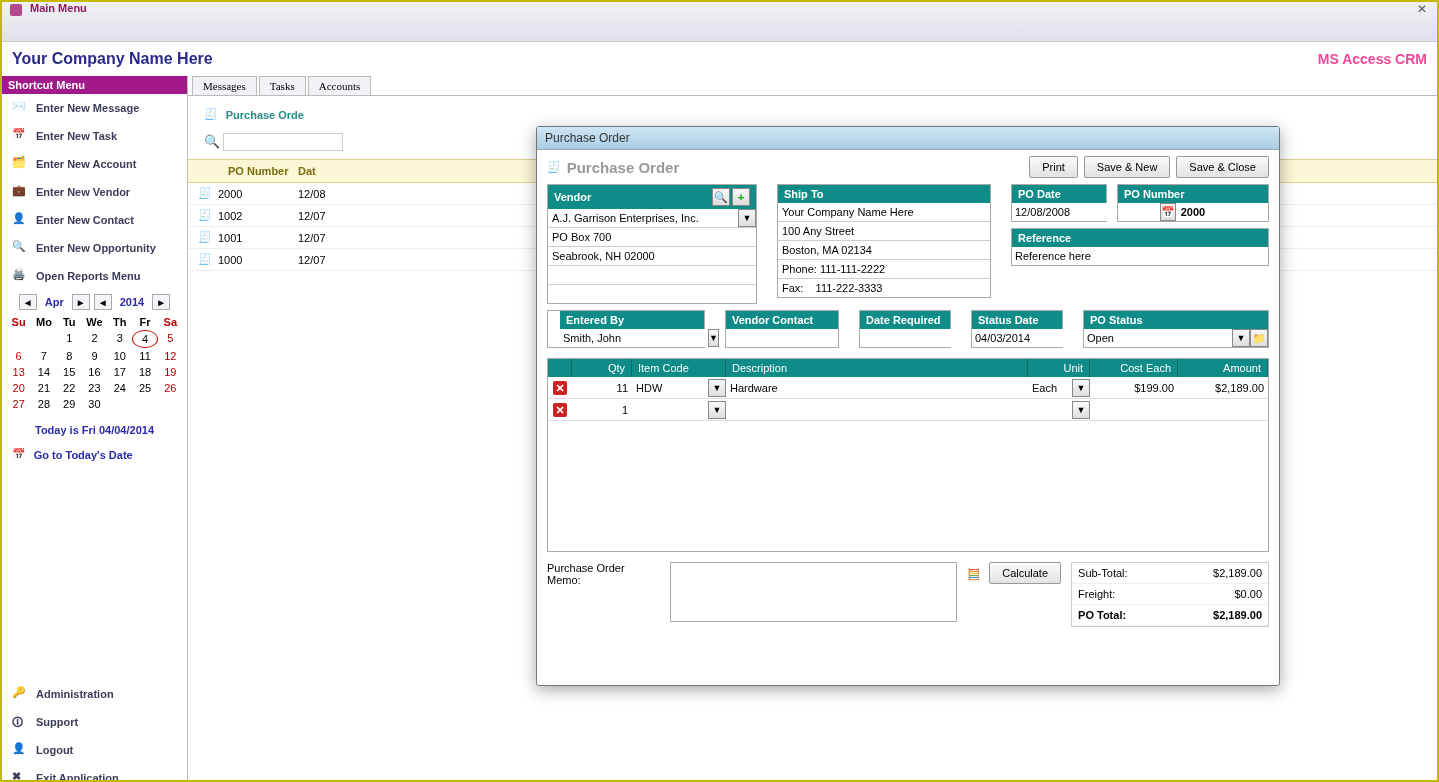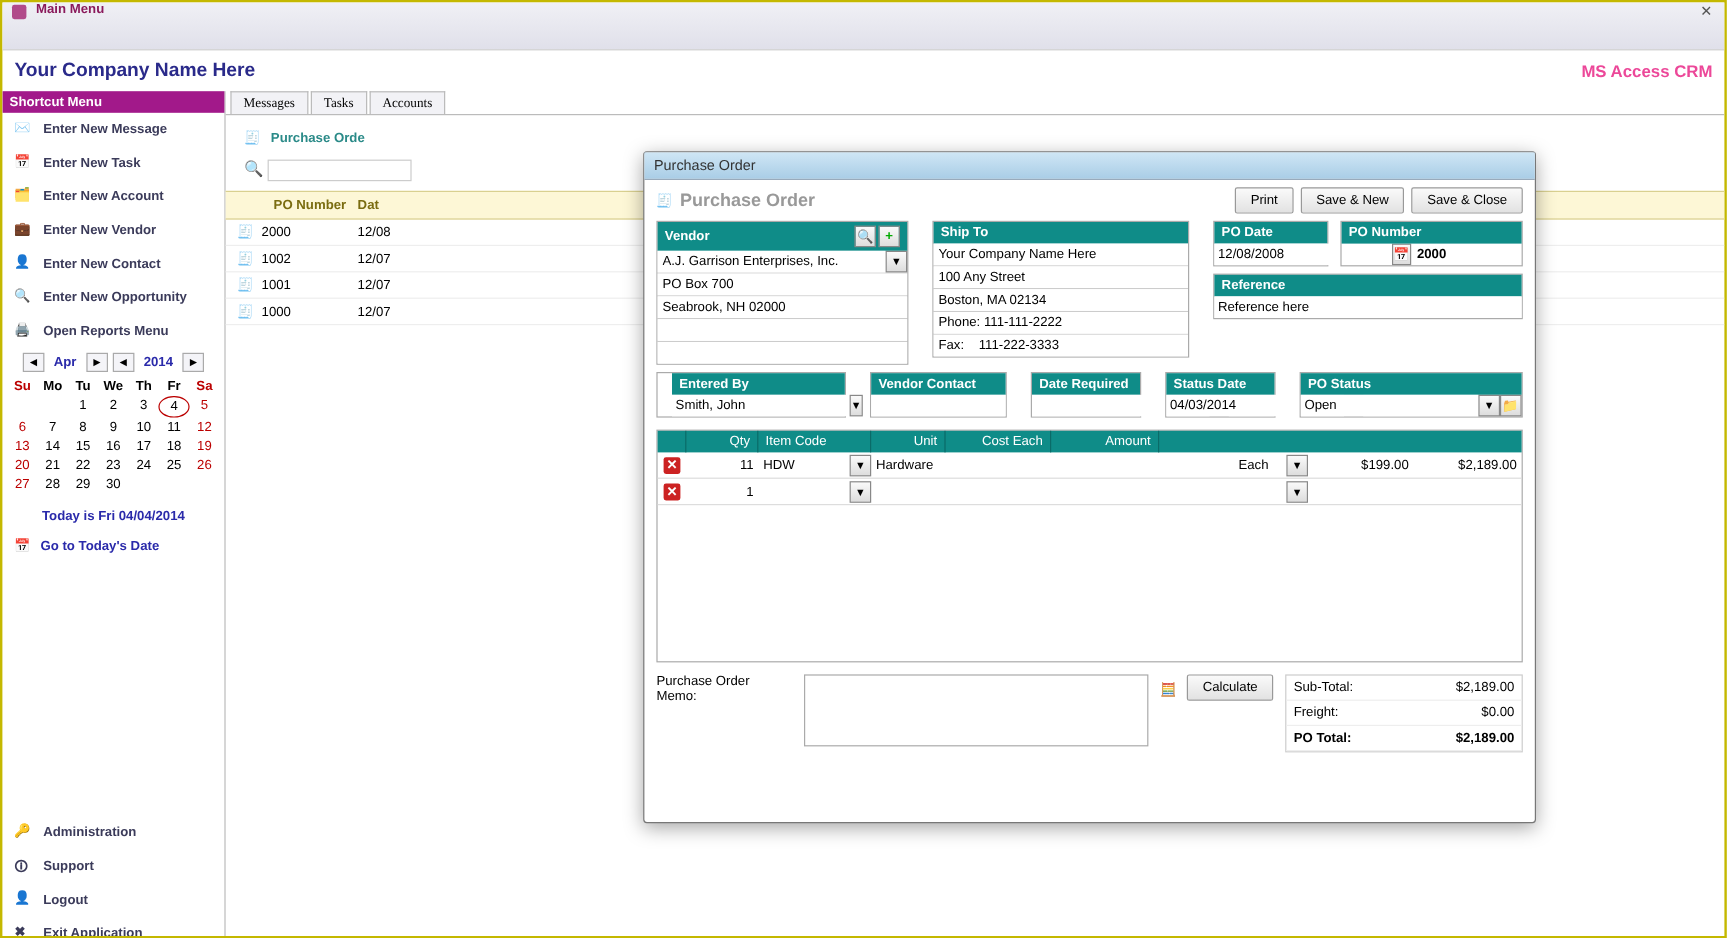--- a/index.html
+++ b/index.html
@@ -367,20 +367,21 @@
                 <span class="icon-btn">📁</span>
               </div>
           </div>
         </div>
 
         <div style="margin-top:10px; border:1px solid #aaa;">
           <div class="grid-head">
             <div class="gh-del"></div>
             <div class="gh-qty">Qty</div>
             <div class="gh-code">Item Code</div>
+            <div class="gh-desc">Description</div>
             <div class="gh-unit">Unit</div>
             <div class="gh-cost">Cost Each</div>
             <div class="gh-amt">Amount</div>
           </div>
           <div id="grid-rows">
               <div class="grid-row">
                 <div class="del"><span>✕</span></div>
                 <div class="qty">11</div>
                 <div class="code">HDW</div>
                 <div class="codedd"><span class="dd">▼</span></div>

